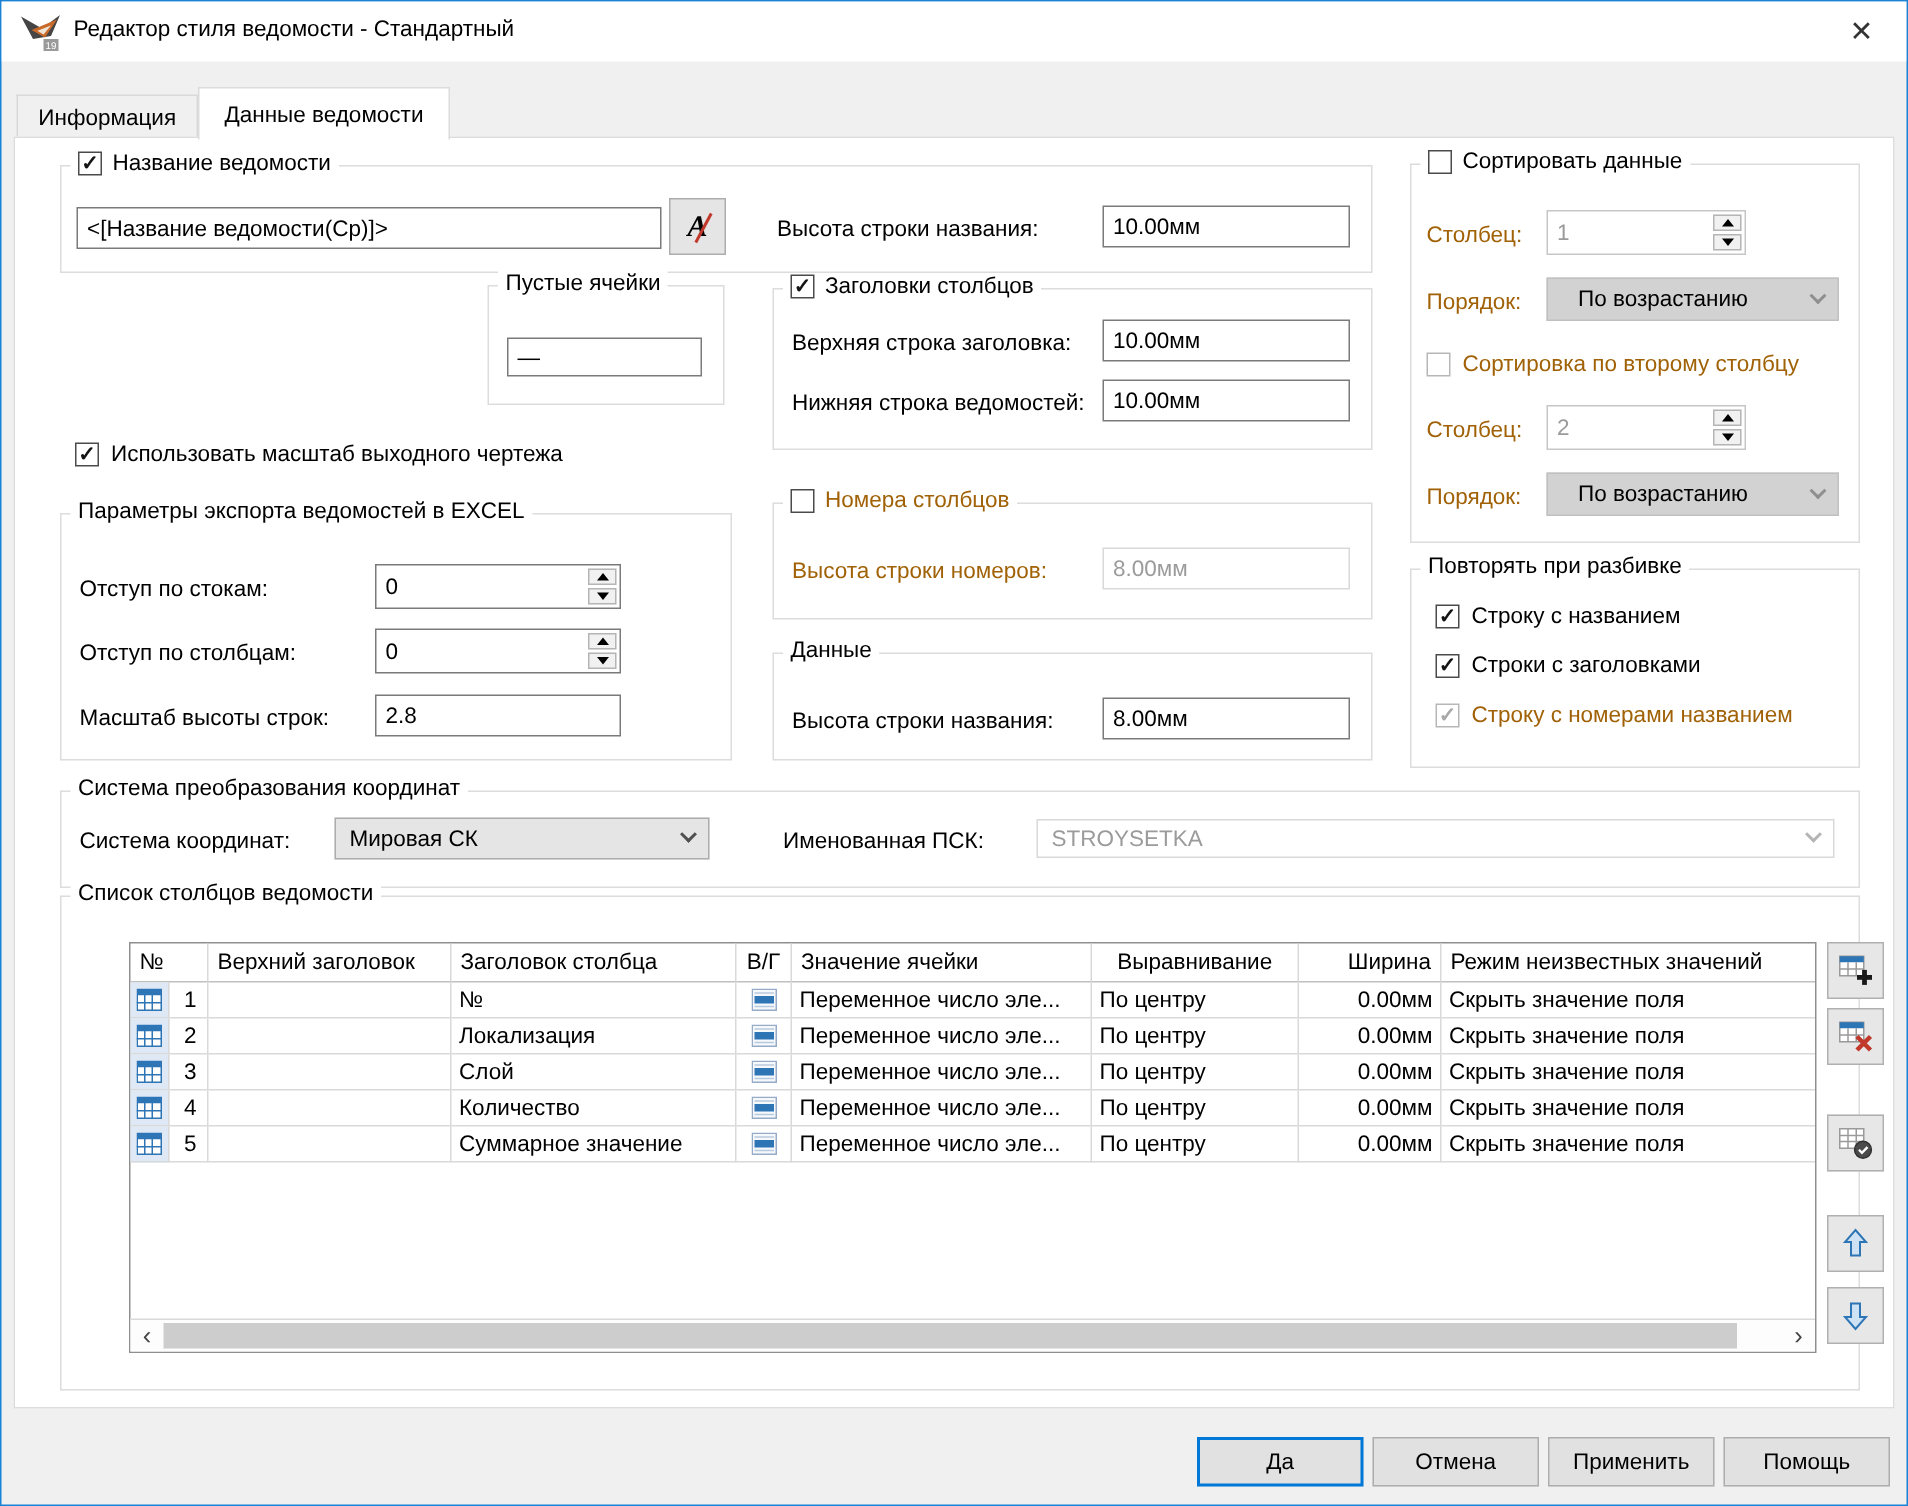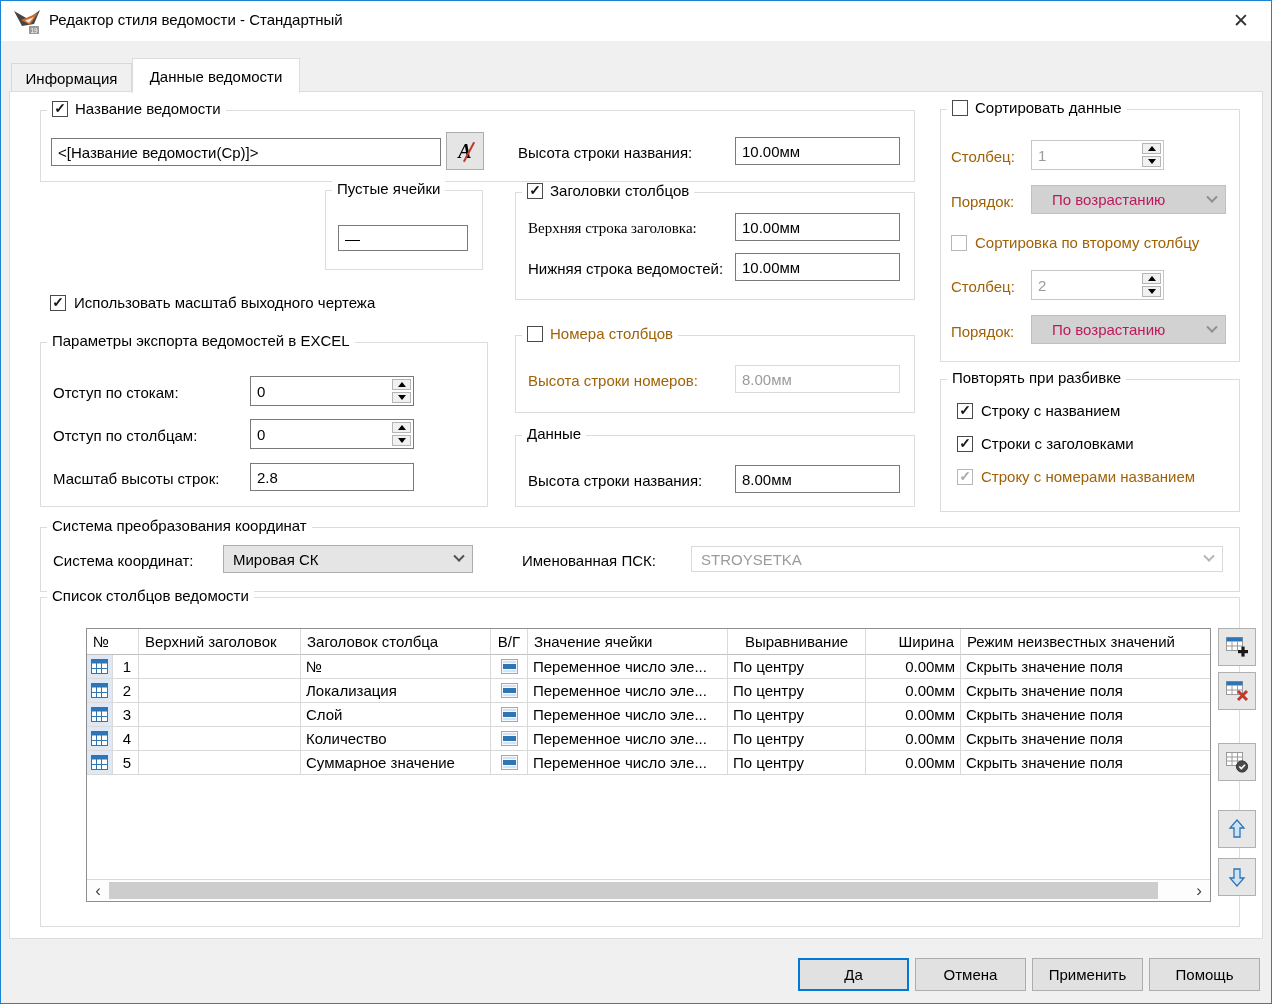--- a/index.html
+++ b/index.html
@@ -28,21 +28,21 @@
   
   .cb { width:16px; height:16px; border:1px solid #4a4a4a; background:#fff; display:inline-flex; align-items:center; justify-content:center; flex:none; }
   .cb.checked::after { content:"✓"; font-size:14px; font-weight:700; color:#141414; line-height:1; margin-top:-1px; }
   .cb.disabled { border-color:#b7b7b7; }
   .cb.disabled.checked::after { color:#a9a9a9; }
   .cbrow { position:absolute; display:flex; align-items:center; gap:8px; white-space:nowrap; }
   .txt { position:absolute; background:#fff; border:1px solid #7a7a7a; display:flex; align-items:center; padding:0 6px; white-space:nowrap; overflow:hidden; }
   .txt.dis { border-color:#d9d9d9; color:#9b9b9b; }
   .combo { position:absolute; background:#e5e5e5; border:1px solid #adadad; display:flex; align-items:center; padding:0 9px; white-space:nowrap; }
   .combo .chev { width:8px; height:8px; border-right:2px solid #505050; border-bottom:2px solid #505050; transform:rotate(45deg) translate(-2px,-2px); margin-left:auto; flex:none; }
-  .combo.disg { background:#d2d2d2; color:#be185d; border-color:#c0c0c0;padding-left:20px; }
+  .combo.disg { background:#d2d2d2; color:#000000; border-color:#c0c0c0;padding-left:20px; }
   .combo.disg .chev { border-color:#8f8f8f; }
   .combo.disw { background:#fff; color:#9b9b9b; border-color:#d9d9d9; }
   .combo.disw .chev { border-color:#b5b5b5; }
   .spinfield { position:absolute; background:#fff; border:1px solid #7a7a7a; display:flex; align-items:center; padding:0 2px 0 6px; }
   .spinfield.dis { border-color:#c6c6c6; color:#9b9b9b; }
   .spin { margin-left:auto; display:flex; flex-direction:column; gap:2px; }
   .sb { width:19px; height:11px; background:#f1f1f1; border:1px solid #b5b5b5; display:flex; align-items:center; justify-content:center; }
   .tri-up { width:0; height:0; border-left:4px solid transparent; border-right:4px solid transparent; border-bottom:5px solid #000; }
   .tri-down { width:0; height:0; border-left:4px solid transparent; border-right:4px solid transparent; border-top:5px solid #000; }
   
@@ -114,21 +114,21 @@
           <span>Пустые ячейки</span>
         </div>
       <div class="txt" style="left:12px; top:34px; width:130px; height:26px;">—</div>
     </div>
 
     <div class="grp" style="left:505px; top:100px; width:400px; height:108px;">
       <div class="legend">
         <span class="cb checked"></span>
         <span>Заголовки столбцов</span>
       </div>
-      <span class="lbl" style="left:12px; top:27px;font-family:Liberation Serif, serif;">Верхняя строка заголовка:</span>
+      <span class="lbl" style="left:12px; top:27px;">Верхняя строка заголовка:</span>
       <div class="txt" style="left:219px; top:20px; width:165px; height:28px;">10.00мм</div>
       <span class="lbl" style="left:12px; top:67px;">Нижняя строка ведомостей:</span>
       <div class="txt" style="left:219px; top:60px; width:165px; height:28px;">10.00мм</div>
     </div>
 
     <div class="cbrow" style="left:40px; top:202px;">
       <span class="cb checked"></span>
       <span>Использовать масштаб выходного чертежа</span>
     </div>
 

